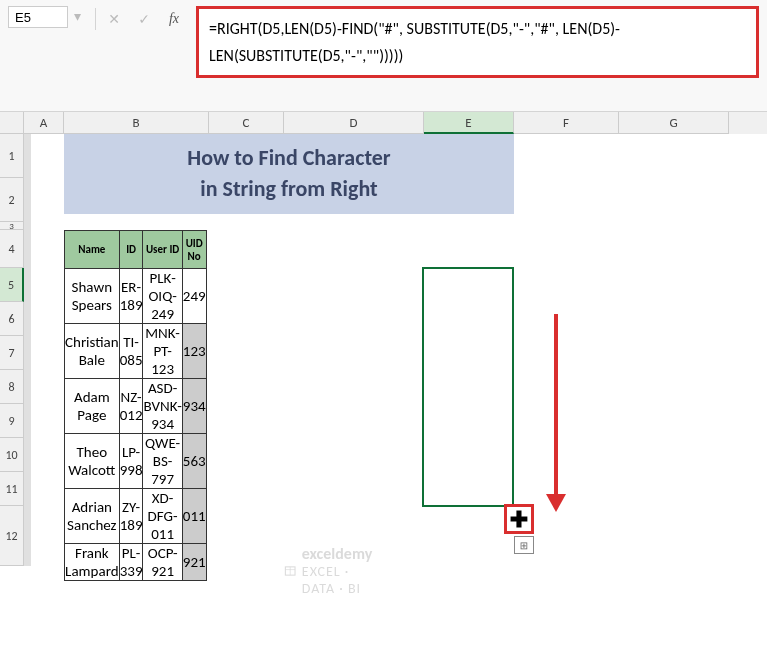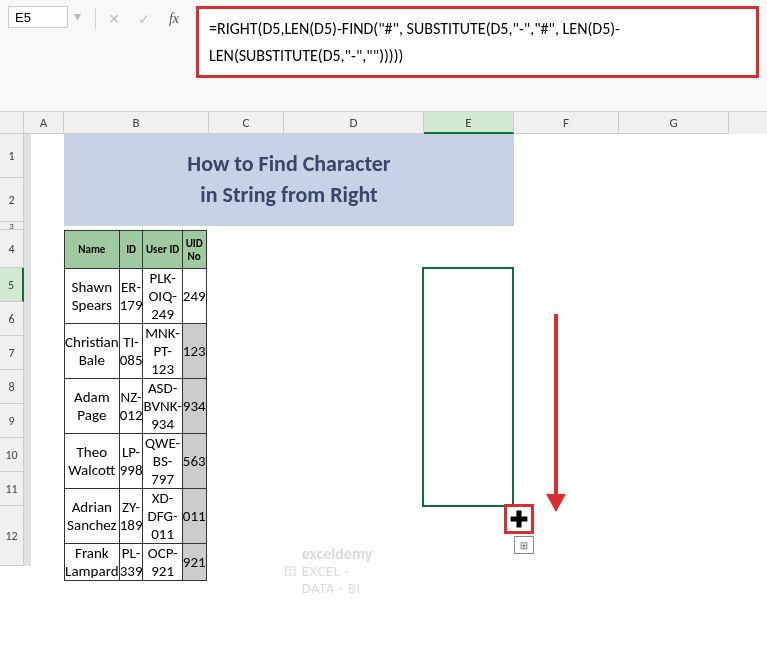--- a/index.html
+++ b/index.html
@@ -136,21 +136,21 @@
     .cells {
       position: relative;
     }
     
     
     .title-box {
       position: absolute;
       left: 40px;
       top: 0;
       width: 450px;
-      height: 92px;
+      height: 80px;
       background: #c8d2e6;
       display: flex;
       flex-direction: column;
       align-items: center;
       justify-content: center;
       color: #3a4666;
       font-weight: bold;
       font-size: 22px;
       line-height: 1.4;
     }
@@ -448,21 +448,21 @@
           <tr>
             <th class="th-name">Name</th>
             <th class="th-id">ID</th>
             <th class="th-userid">User ID</th>
             <th class="th-uid">UID No</th>
           </tr>
         </thead>
         <tbody>
           <tr>
             <td>Shawn Spears</td>
-            <td>ER-179</td>
+            <td>ER-189</td>
             <td>PLK-OIQ-249</td>
             <td class="uid-first">249</td>
           </tr>
           <tr>
             <td>Christian Bale</td>
             <td>TI-085</td>
             <td>MNK-PT-123</td>
             <td class="uid-cell">123</td>
           </tr>
           <tr>

